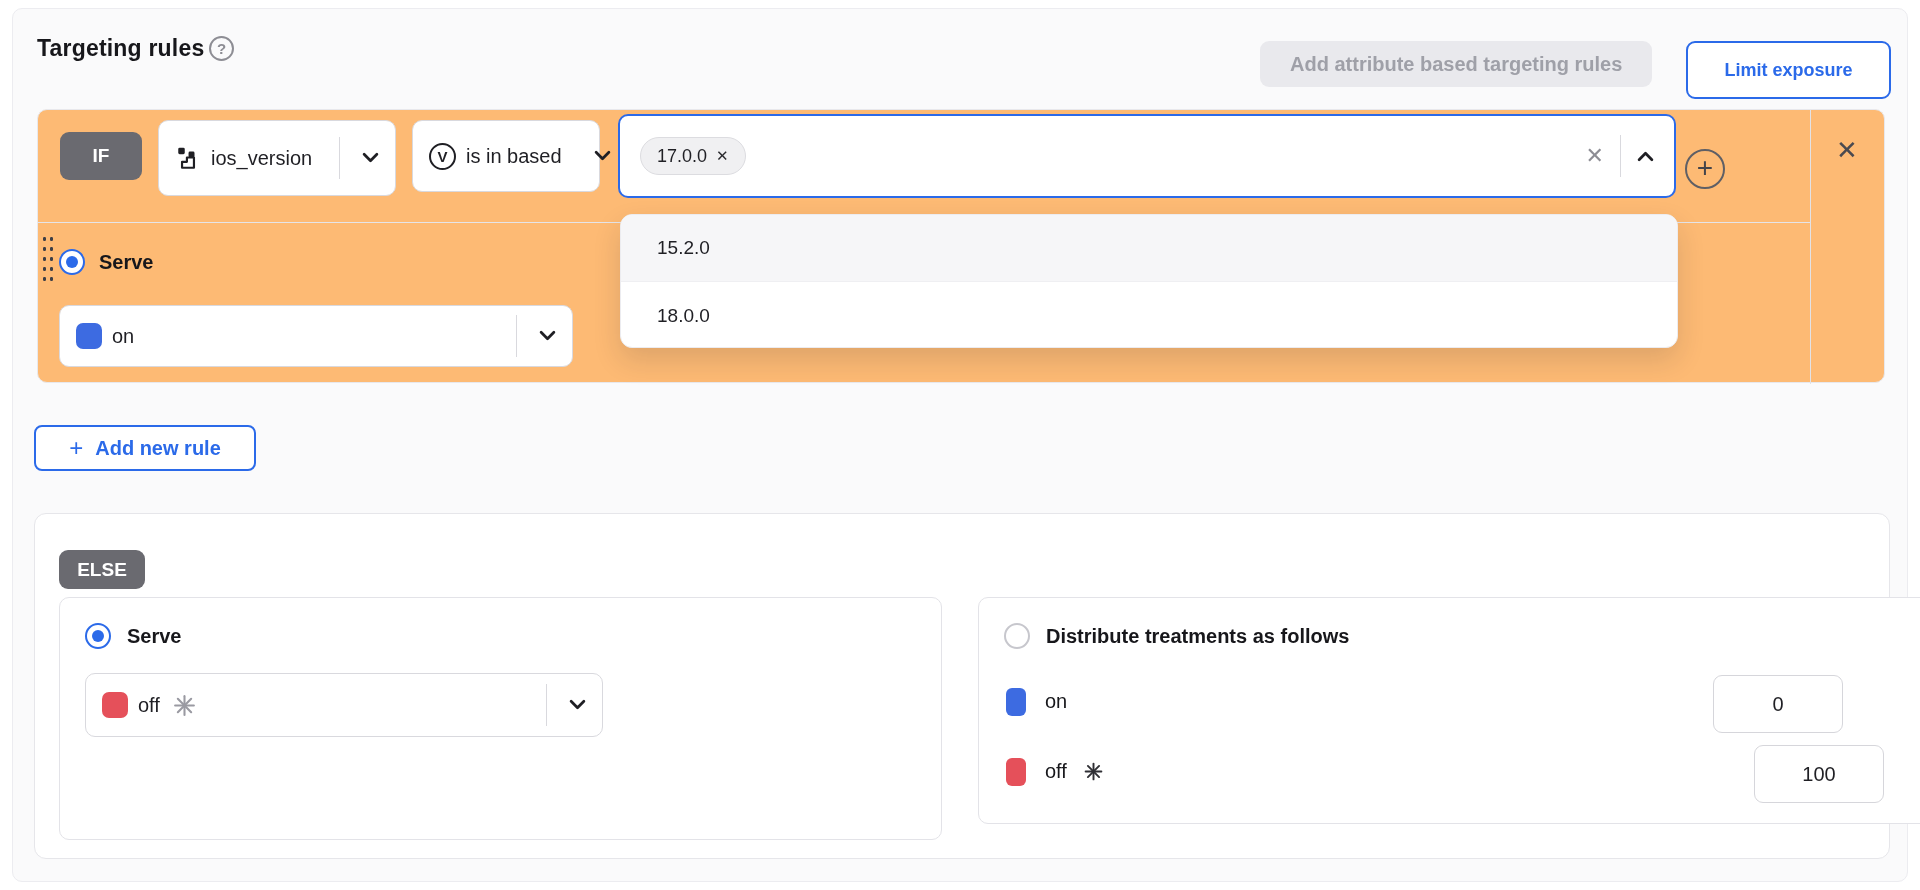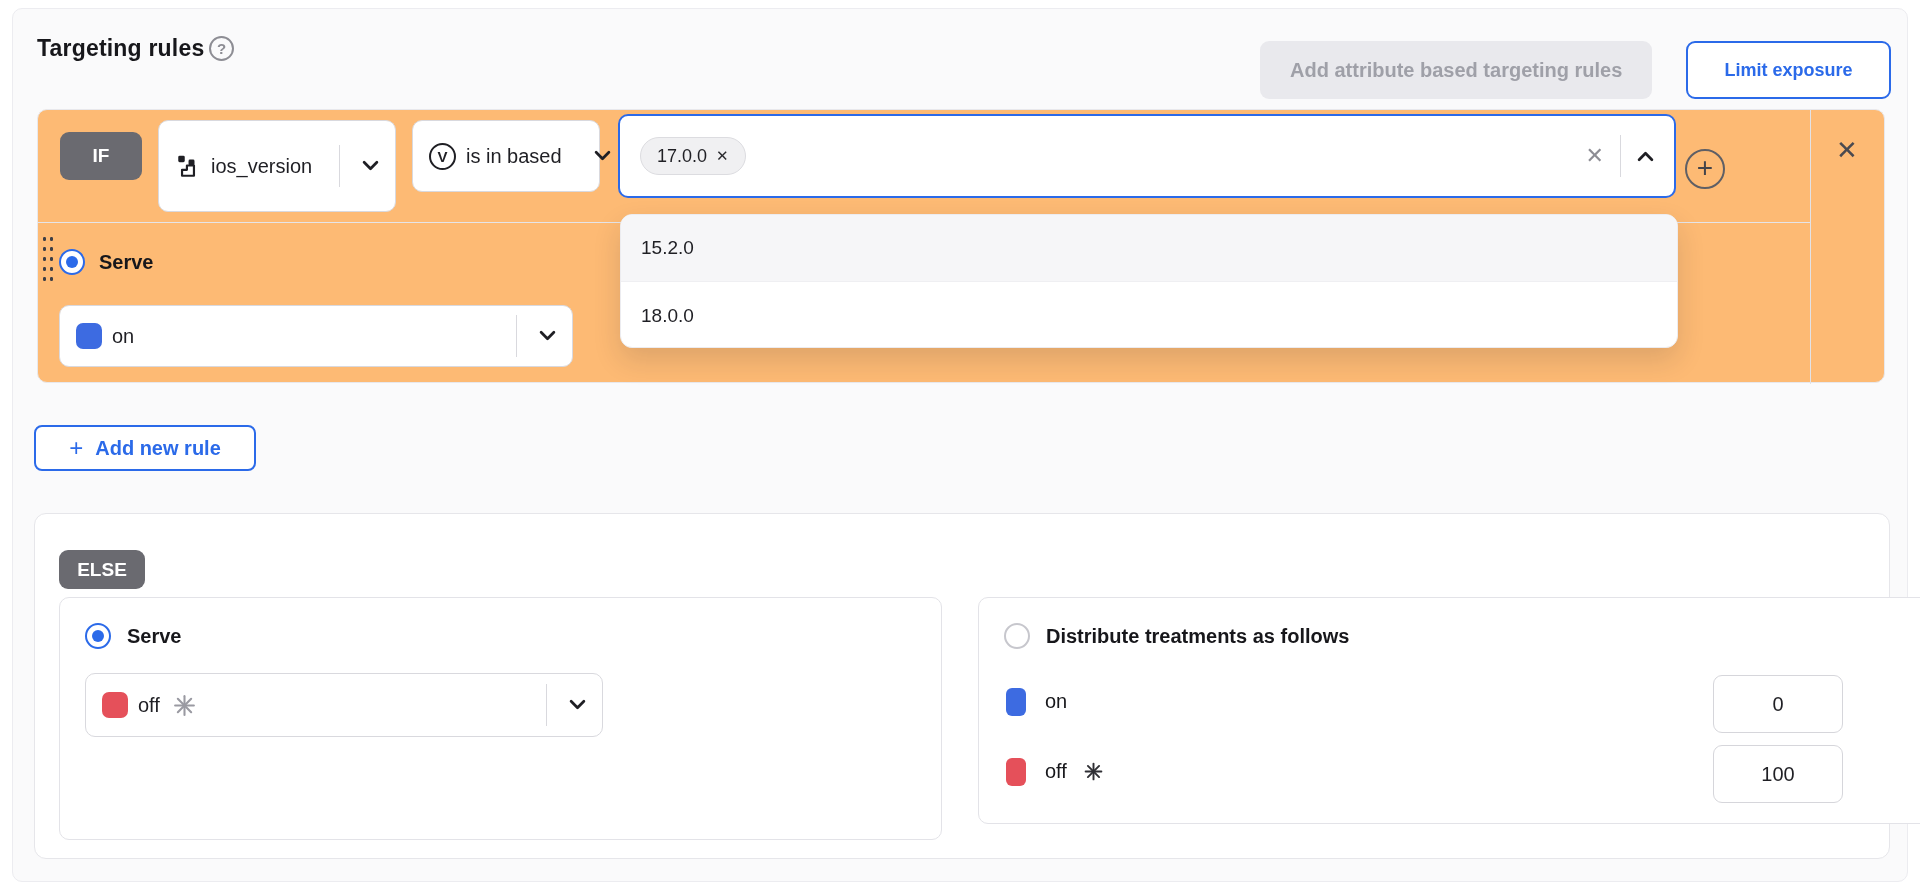--- a/index.html
+++ b/index.html
@@ -2,33 +2,33 @@
 <html><head>
 <meta charset="utf-8">
 <style>
   * { box-sizing: border-box; margin: 0; padding: 0; }
   html,body { width: 1920px; height: 890px; background: #ffffff; font-family: "Liberation Sans", sans-serif; color: #17171b; }
   .card { position: absolute; left: 12px; top: 8px; width: 1896px; height: 874px; background: #fafafb; border: 1px solid #ececf0; border-radius: 10px; }
 
   
   .page-title { position: absolute; left: 24px; top: 26px; font-size: 23px; font-weight: bold; letter-spacing: .2px; }
   .help-icon { position: absolute; left: 196px; top: 27px; width: 25px; height: 25px; border: 2px solid #8d8d94; border-radius: 50%; color: #8d8d94; font-size: 15px; font-weight: bold; display: flex; align-items: center; justify-content: center; }
-  .btn-ghost-disabled { position: absolute; left: 1247px; top: 32px; height: 58px; padding: 16px 30px; background: #e9e9ed; border: none; border-radius: 9px; color: #9fa0a8; font-size: 20px; font-weight: 600; display: flex; align-items: center; }
+  .btn-ghost-disabled { position: absolute; left: 1247px; top: 32px; height: 46px; padding: 16px 30px; background: #e9e9ed; border: none; border-radius: 9px; color: #9fa0a8; font-size: 20px; font-weight: 600; display: flex; align-items: center; }
   .btn-outline-blue { position: absolute; left: 1673px; top: 32px; height: 58px; width: 205px; background: #ffffff; border: 2px solid #2b6ae9; border-radius: 9px; color: #2b6ae9; font-size: 18px; font-weight: bold; display: flex; align-items: center; justify-content: center; }
 
   
   .rule-box { position: absolute; left: 24px; top: 100px; width: 1848px; height: 274px; background: #fdba74; border: 1px solid #e8e8ec; border-radius: 10px; }
   .badge { position: absolute; background: #6a6a70; color: #ffffff; font-size: 19px; font-weight: bold; border-radius: 9px; display: flex; align-items: center; justify-content: center; }
   .if-badge { left: 22px; top: 22px; width: 82px; height: 48px; }
 
   .dd-btn { position: absolute; background: #ffffff; border: 1px solid #d9d9de; border-radius: 10px; display: flex; align-items: center; padding: 0 16px; gap: 10px; }
   .dd-label { font-size: 20px; color: #1f1f24; white-space: nowrap; }
   .dd-sep { width: 1px; height: 42px; background: #d9d9de; margin-left: auto; }
   .chev { flex: 0 0 auto; margin-left: 12px; }
-  .attr-dd { left: 120px; top: 10px; width: 238px; height: 92px; }
+  .attr-dd { left: 120px; top: 10px; width: 238px; height: 76px; }
   .matcher-dd { left: 374px; top: 10px; width: 188px; height: 72px; }
   .v-circle { width: 27px; height: 27px; border: 2.5px solid #1f1f24; border-radius: 50%; display: flex; align-items: center; justify-content: center; font-size: 15px; font-weight: bold; color: #1f1f24; flex: 0 0 auto; }
 
   .value-input { position: absolute; left: 580px; top: 4px; width: 1058px; height: 84px; background: #ffffff; border: 2.5px solid #2b6ae9; border-radius: 10px; display: flex; align-items: center; padding: 9px 20px; }
   .chip { display: inline-flex; align-items: center; gap: 9px; height: 38px; padding: 0 16px; background: #f0f0f2; border: 1px solid #dcdce0; border-radius: 19px; font-size: 18px; color: #1f1f24; }
   .chip-x { font-size: 15px; color: #2a2a2e; cursor: pointer; }
   .vi-right { margin-left: auto; display: flex; align-items: center; gap: 16px; }
   .clear-x { font-size: 22px; color: #8d8d94; cursor: pointer; }
   .vi-sep { width: 1px; height: 42px; background: #d9d9de; }
 
@@ -43,21 +43,21 @@
   .radio.sel::after { content: ""; position: absolute; left: 50%; top: 50%; width: 12px; height: 12px; margin: -6px 0 0 -6px; border-radius: 50%; background: #2b6ae9; }
   .radio.unsel { border: 2px solid #c7c7cd; }
   .serve-row { position: absolute; left: 21px; top: 139px; display: flex; align-items: center; gap: 14px; }
   .serve-label { font-size: 20px; font-weight: bold; }
   .on-dd { left: 21px; top: 195px; width: 514px; height: 62px; }
   .swatch { width: 26px; height: 26px; border-radius: 7px; flex: 0 0 auto; }
   .sw-on { background: #3D6BE1; }
   .sw-off { background: #E5505A; }
 
   .menu { position: absolute; left: 582px; top: 104px; width: 1058px; height: 134px; background: #ffffff; border: 1px solid #ececf0; border-radius: 12px; box-shadow: 0 12px 28px rgba(25,25,45,.14); z-index: 5; overflow: hidden; }
-  .menu-opt { height: 67px; display: flex; align-items: center; padding: 0 20px; font-size: 19px; color: #1f1f24; cursor: pointer; }
+  .menu-opt { height: 67px; display: flex; align-items: center; padding: 0 36px; font-size: 19px; color: #1f1f24; cursor: pointer; }
   .menu-opt.hl { background: #f6f6f8; border-bottom: 1px solid #efeff2; }
 
   .add-rule-btn { position: absolute; left: 21px; top: 416px; width: 222px; height: 46px; background: #ffffff; border: 2px solid #2b6ae9; border-radius: 8px; color: #2b6ae9; font-size: 20px; font-weight: bold; display: flex; align-items: center; justify-content: center; gap: 12px; cursor: pointer; }
   .add-rule-btn .plus { font-size: 24px; font-weight: 400; }
 
   
   .else-box { position: absolute; left: 21px; top: 504px; width: 1856px; height: 346px; background: #ffffff; border: 1.5px solid #e6e6ea; border-radius: 12px; }
   .else-badge { left: 24px; top: 36px; width: 86px; height: 39px; }
   .panel { position: absolute; background: #ffffff; border: 1.5px solid #e3e3e8; border-radius: 10px; }
   .serve-panel { left: 24px; top: 83px; width: 883px; height: 243px; }
@@ -205,17 +205,17 @@
         <span>off</span>
         <span class="marker">
           <svg width="21" height="21" viewBox="0 0 24 24" stroke="#2f2f34" stroke-width="2.2" stroke-linecap="round">
             <line x1="12" y1="3" x2="12" y2="21"></line>
               <line x1="3" y1="12" x2="21" y2="12"></line>
             <line x1="5.6" y1="5.6" x2="18.4" y2="18.4"></line>
               <line x1="18.4" y1="5.6" x2="5.6" y2="18.4"></line>
           </svg>
         </span>
       </span>
-      <input class="pct-input" style="top: 147px;" value="100">
+      <input class="pct-input" style="top: 147px; margin-left: 41px;" value="100">
     </div>
   </div>
 
 </div>
 
 </body></html>

